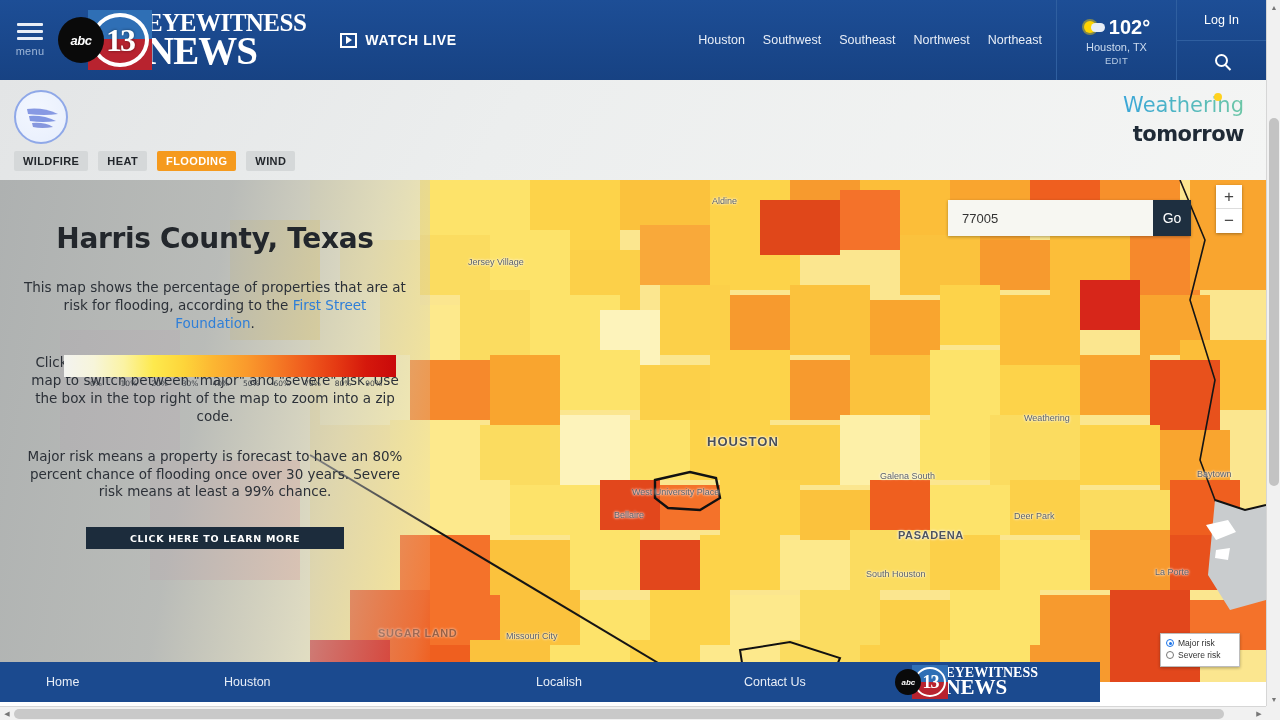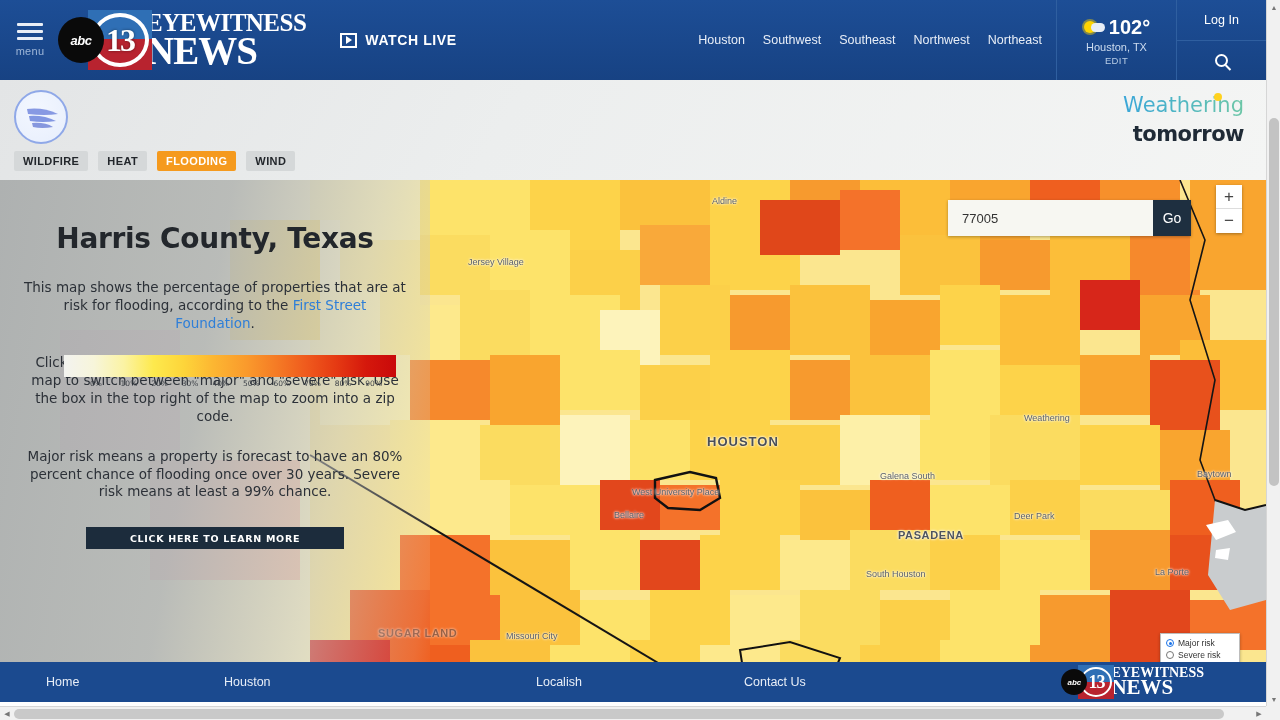--- a/index.html
+++ b/index.html
@@ -272,21 +272,21 @@
     background: #fff; flex: none; position: relative;
   }
   .radio.on { border-color: #1a73e8; }
   .radio.on::after {
     content:""; position: absolute; inset: 1.5px; border-radius: 50%;
     background: #1a73e8;
   }
 
   
   .footer {
-    position: absolute; bottom: 18px; left: 0; width: 1266px; height: 40px;
+    position: absolute; bottom: 18px; left: 0; width: 1100px; height: 40px;
     background: #1b4a8f; display: flex; align-items: center;
   }
   .footer a {
     color: #e8eef7; font-size: 12.5px; text-decoration: none; cursor: pointer;
   }
   .f1 { position: absolute; left: 46px; }
   .f2 { position: absolute; left: 224px; }
   .f3 { position: absolute; left: 536px; }
   .f4 { position: absolute; left: 744px; }
   .footer-logo {

